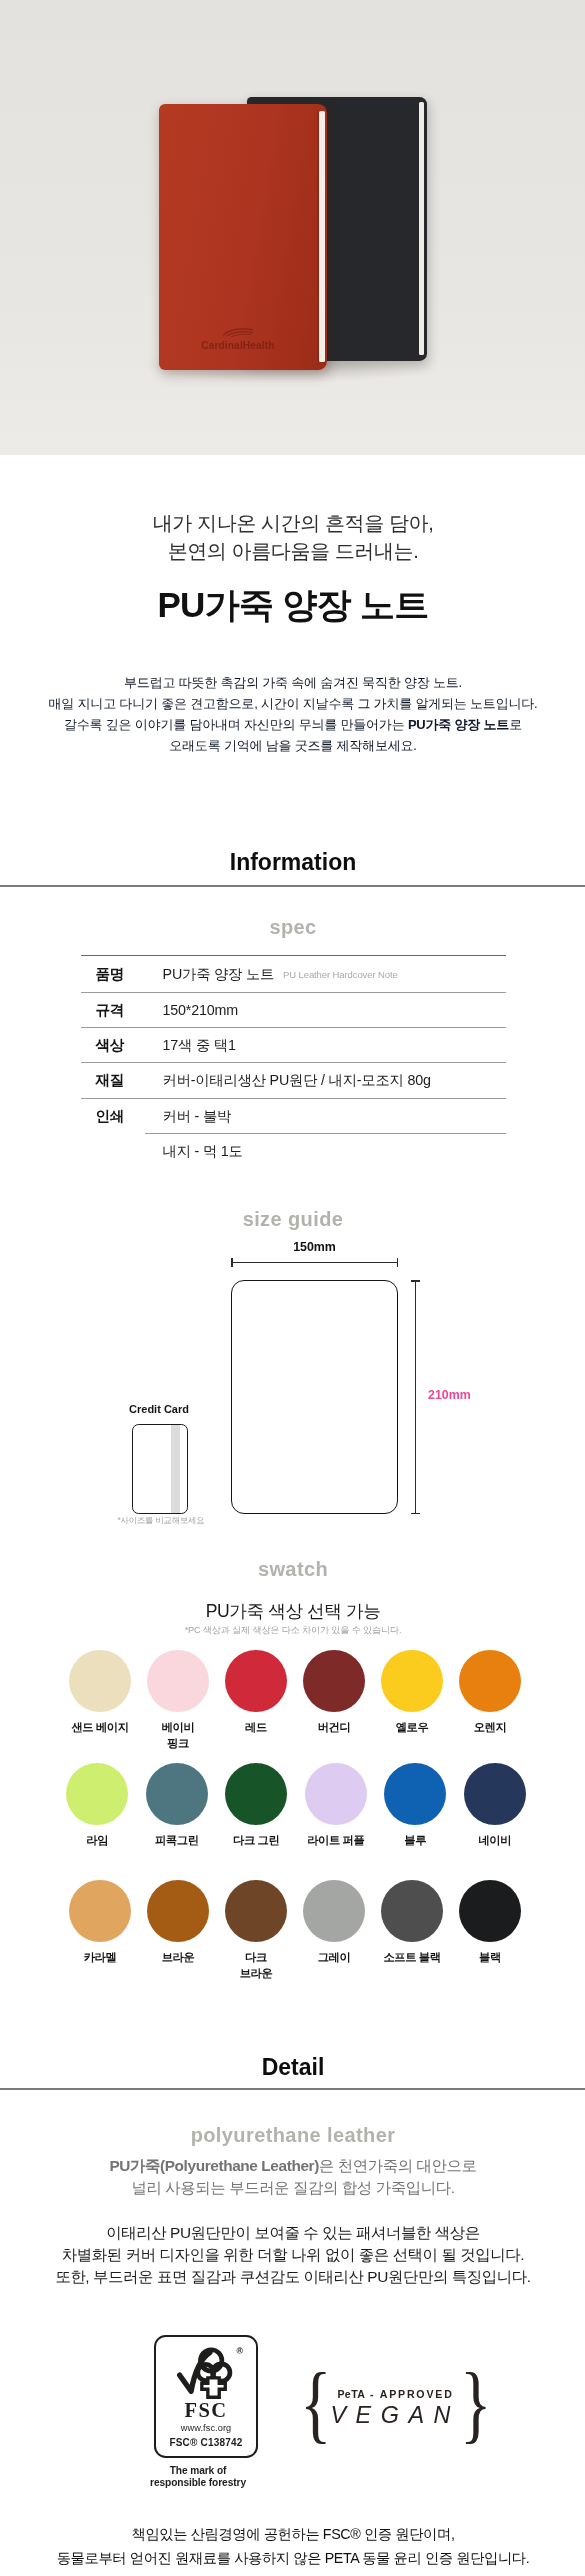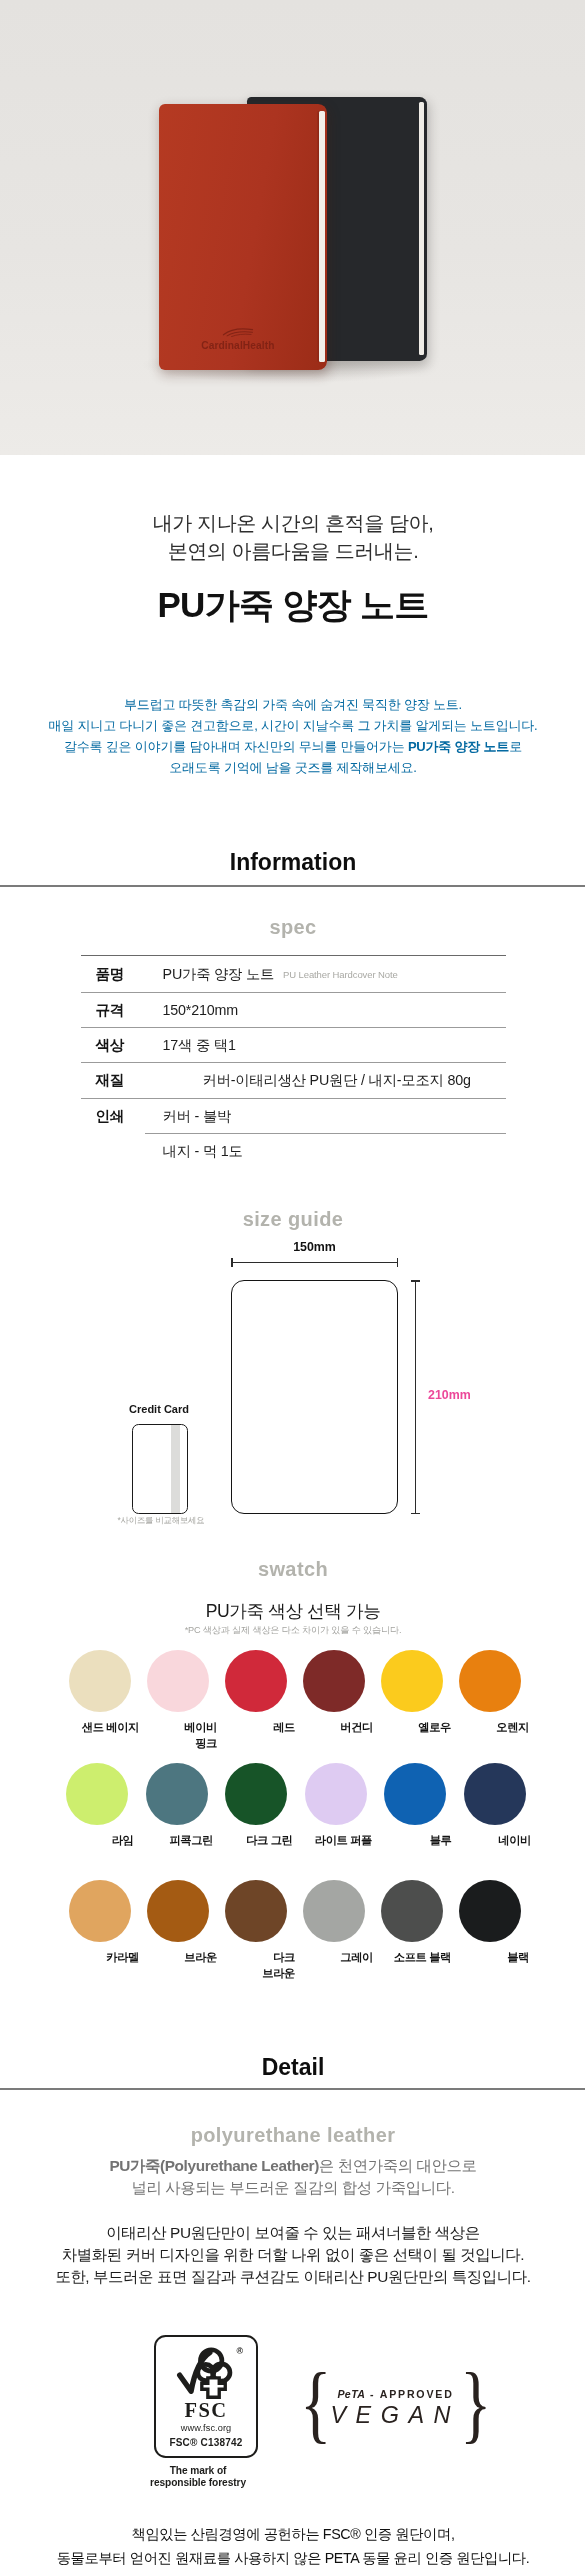--- a/index.html
+++ b/index.html
@@ -24,21 +24,21 @@
          box-shadow:1.5px 4.4px 11.7px rgba(70,30,20,.30);}
   .book-red .pages{position:absolute;right:2.2px;top:6.6px;bottom:8px;width:5.9px;background:#f2efe9;
          border-radius:1.5px;box-shadow:-1.5px 0 0 #8e2715;}
   .brand{position:absolute;left:0;right:10.2px;bottom:19px;text-align:center;color:#7c2013;opacity:.85;}
   .brand .wings{display:block;margin:0 auto 1.5px auto;}
   .brand .brand-name{font-size:10.2px;font-weight:700;letter-spacing:0.1px;}
 
   
   .tagline{top:509px;font-size:20px;line-height:28px;font-weight:400;color:#2e2e2e;letter-spacing:-0.4px;}
   .main-title{top:583px;font-size:35px;line-height:44px;font-weight:700;letter-spacing:-0.7px;color:#111;}
-  .desc{top:694px;font-size:13px;line-height:21px;color:#0369a1;letter-spacing:-0.2px;}
+  .desc{top:672px;font-size:13px;line-height:21px;color:#0f172a;letter-spacing:-0.2px;}
   .desc b{font-weight:800;}
 
   
   .big-h{font-size:23px;font-weight:800;color:#0d0d0d;letter-spacing:0px;}
   .h-info{top:849px;}
   .h-detail{top:2054px;}
   .rule{left:0;width:586px;height:2.2px;background:#7b7b7b;}
   .rule1{top:885px;}
   .rule2{top:2088px;}
   .gray-h{font-size:20px;font-weight:700;color:#b3b3ad;letter-spacing:0.4px;}
@@ -47,21 +47,21 @@
   .sw-h{top:1558px;}
   .pl-h{top:2124px;}
 
   
   .spec-table{top:955px;left:81px;width:425px;border-top:1.5px solid #696969;}
   .spec-row{display:flex;align-items:center;border-bottom:1.5px solid #9b9b9b;}
   .spec-row.sub{border-bottom:none;}
   .spec-label{width:48px;padding-left:14.6px;font-size:14.6px;font-weight:800;color:#141414;letter-spacing:-0.4px;flex:none;}
   .spec-value{padding-left:19px;font-size:14.3px;color:#1d1d1d;letter-spacing:-0.2px;white-space:nowrap;}
   .spec-note{padding-left:8.8px;font-size:9.5px;color:#a9a9a4;letter-spacing:-0.1px;}
-  .h49{height:36px;} .h47{height:34px;} .h48{height:35px;gap:40px;}
+  .h49{height:36px;} .h47{height:34px;} .h48{height:35px;}
   .partial-divider{height:1.1px;background:#9b9b9b;margin-left:64px;}
   .spec-bottom{border-bottom:1.5px solid #9b9b9b;}
 
   
   .sg-150{top:1240px;left:231px;width:167px;text-align:center;font-size:12.4px;font-weight:700;color:#111;}
   .sg-mh{top:1258px;left:231px;width:167px;height:8.8px;}
   .sg-mh .mline{position:absolute;left:0;right:0;top:3.7px;height:1.5px;background:#2b2b2b;}
   .sg-mh:before,.sg-mh:after{content:"";position:absolute;top:0;bottom:0;width:1.5px;background:#2b2b2b;}
   .sg-mh:before{left:0;} .sg-mh:after{right:0;}
   .sg-rect{top:1280px;left:231px;width:167px;height:234px;background:#fff;
@@ -75,21 +75,21 @@
   .sg-card{top:1424px;left:132px;width:56px;height:90px;background:#fff;border:1.5px solid #1a1a1a;
            border-radius:6.6px;box-sizing:border-box;overflow:hidden;}
   .sg-card .stripe{position:absolute;top:0;bottom:0;right:6.6px;width:9.5px;background:#dcdcda;}
   .sg-cc-cap{top:1515px;left:106px;width:110px;text-align:center;font-size:8.4px;color:#a2a29d;letter-spacing:-0.2px;}
 
   
   .sw-title{top:1599px;font-size:17.6px;font-weight:500;color:#1a1a1a;letter-spacing:-0.4px;}
   .sw-cap{top:1624px;font-size:9.2px;color:#a4a4a0;letter-spacing:-0.2px;}
   .sw-row{left:61px;width:470px;display:flex;}
   .sw-row-1{top:1650px;} .sw-row-2{top:1763px;gap:7px;} .sw-row-3{top:1880px;}
-  .sw-cell{width:78px;text-align:right;}
+  .sw-cell{width:78px;text-align:center;}
   .dot{width:62px;height:62px;border-radius:50%;margin:0 auto;}
   .dot-label{margin-top:7.3px;font-size:11.3px;font-weight:700;line-height:16px;color:#141414;letter-spacing:-0.4px;}
   .dot-label .l2{display:block;}
   .dot-label .l2:empty{display:none;}
 
   
   .d-p1{top:2155px;font-size:15.4px;line-height:22px;color:#737373;letter-spacing:-0.4px;}
   .d-p1 b{font-weight:800;}
   .d-p2{top:2222px;font-size:15.4px;line-height:22px;color:#1b1b1b;letter-spacing:-0.4px;}
 
@@ -103,21 +103,21 @@
   .fsc-url{font-size:9.2px;color:#232321;margin-top:0.7px;letter-spacing:0.1px;}
   .fsc-code{font-size:10px;font-weight:700;color:#1d1d1b;margin-top:4.4px;letter-spacing:0.2px;}
   .fsc-cap{top:2465px;left:124px;width:148px;text-align:center;font-size:10.2px;line-height:12.4px;
            font-weight:700;color:#1d1d1b;letter-spacing:-0.1px;}
   .peta{top:2370px;left:299px;width:193px;height:79px;color:#29221f;}
   .brace{position:absolute;top:-6.6px;font-family:"Liberation Serif", serif;font-size:82px;line-height:82px;
          font-weight:400;transform:scaleX(.8) scaleY(1.05);}
   .brace-l{left:-2.9px;} .brace-r{right:-2.9px;}
   .peta-line1{position:absolute;left:26px;right:26px;top:17.6px;text-align:center;
               font-size:10.6px;font-weight:700;letter-spacing:1.8px;white-space:nowrap;}
-  .peta-line1 .peta-brand{font-style:italic;letter-spacing:0.4px;}
+  .peta-line1 .peta-brand{letter-spacing:0.4px;}
   .peta-vegan{position:absolute;left:22px;right:16px;top:32px;
               font-size:23.4px;font-weight:400;letter-spacing:9.5px;text-indent:9.5px;font-style:italic;}
 
   
   .footer{top:2522px;font-size:14.3px;line-height:24px;color:#101010;letter-spacing:-0.4px;}
 </style>
 </head>
 <body>
 
 <div id="page">

